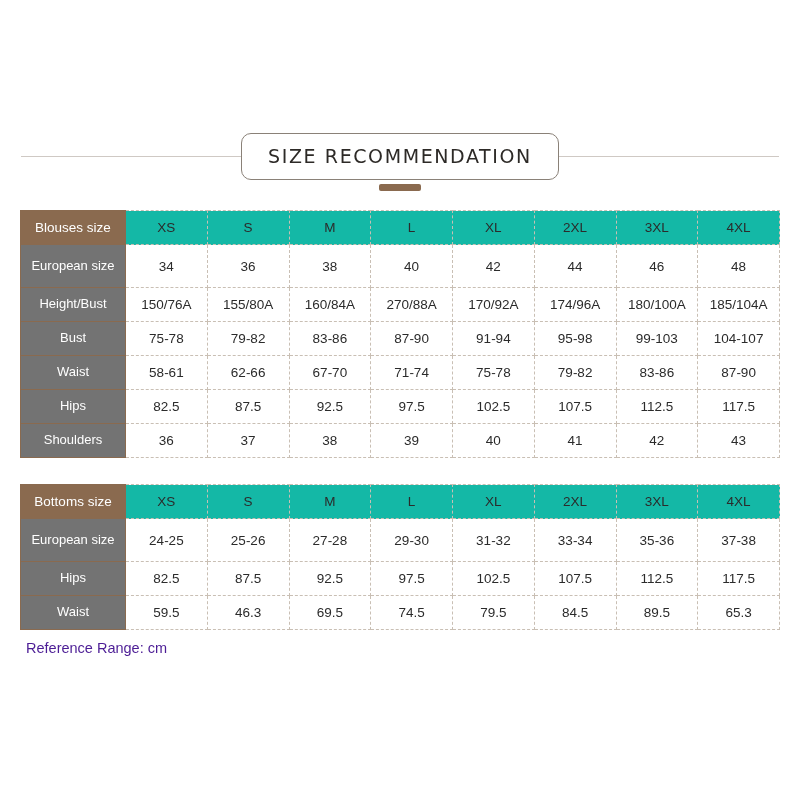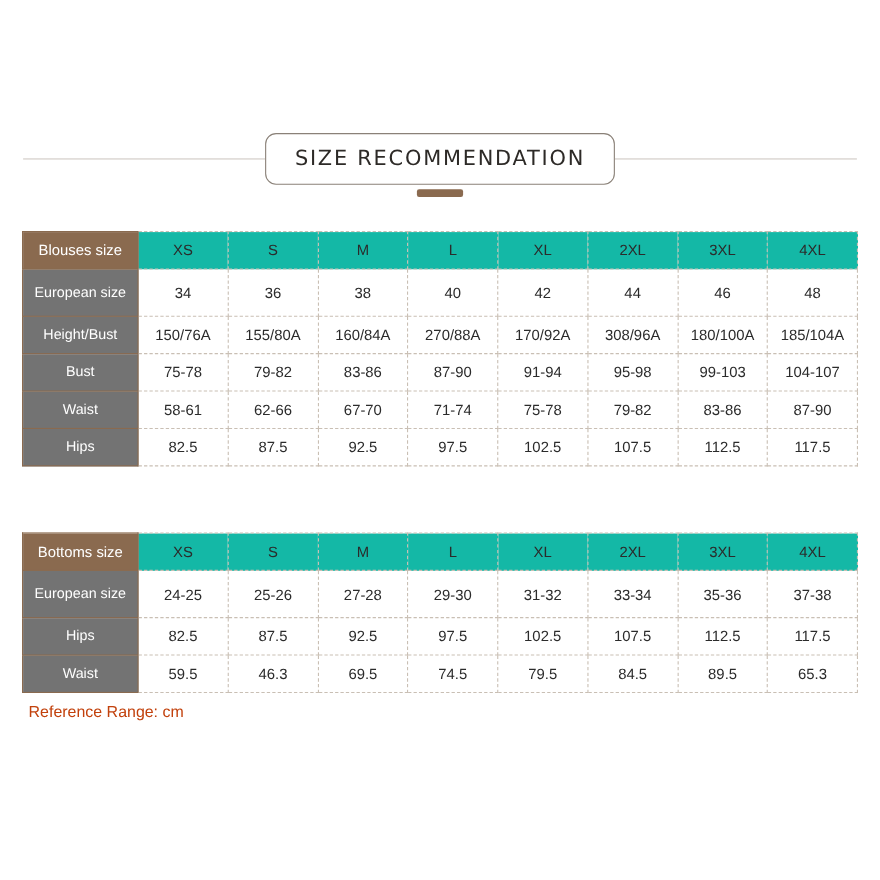--- a/index.html
+++ b/index.html
@@ -17,21 +17,21 @@
   .page {
     position: relative;
     width: 800px;
     height: 800px;
     box-sizing: border-box;
   }
 
   
   .header {
     position: absolute;
-    top: 106px;
+    top: 118px;
     left: 0;
     width: 800px;
     height: 76px;
     display: flex;
     align-items: center;
     justify-content: center;
   }
   .header-rule {
     height: 1px;
     background: #cfc9c4;
@@ -116,21 +116,21 @@
   .table-wrap {
     border: 0;
   }
 
   
   .footnote {
     position: absolute;
     left: 26px;
     top: 640px;
     font-size: 14.5px;
-    color: #c2410c;
+    color: #4c1d95;
   }
 </style>
 </head>
 <body>
 
 <div class="page">
 
   <div class="header">
     <div class="header-rule left"></div>
     <div class="title-box">
@@ -165,21 +165,21 @@
             <td class="tall">46</td>
             <td class="tall">48</td>
           </tr>
           <tr>
             <td class="rowhead">Height/Bust</td>
             <td>150/76A</td>
             <td>155/80A</td>
             <td>160/84A</td>
             <td>270/88A</td>
             <td>170/92A</td>
-            <td>308/96A</td>
+            <td>174/96A</td>
             <td>180/100A</td>
             <td>185/104A</td>
           </tr>
           <tr>
             <td class="rowhead">Bust</td>
             <td>75-78</td>
             <td>79-82</td>
             <td>83-86</td>
             <td>87-90</td>
             <td>91-94</td>
@@ -201,20 +201,31 @@
           <tr>
             <td class="rowhead">Hips</td>
             <td>82.5</td>
             <td>87.5</td>
             <td>92.5</td>
             <td>97.5</td>
             <td>102.5</td>
             <td>107.5</td>
             <td>112.5</td>
             <td>117.5</td>
+          </tr>
+          <tr>
+            <td class="rowhead">Shoulders</td>
+            <td>36</td>
+            <td>37</td>
+            <td>38</td>
+            <td>39</td>
+            <td>40</td>
+            <td>41</td>
+            <td>42</td>
+            <td>43</td>
           </tr>
         </tbody>
     </table>
   </div>
 
   <div class="table-wrap" id="table-bottoms">
     <table class="size-table">
       <tbody>
           <tr class="header-row">
             <td class="rowhead">Bottoms size</td>

